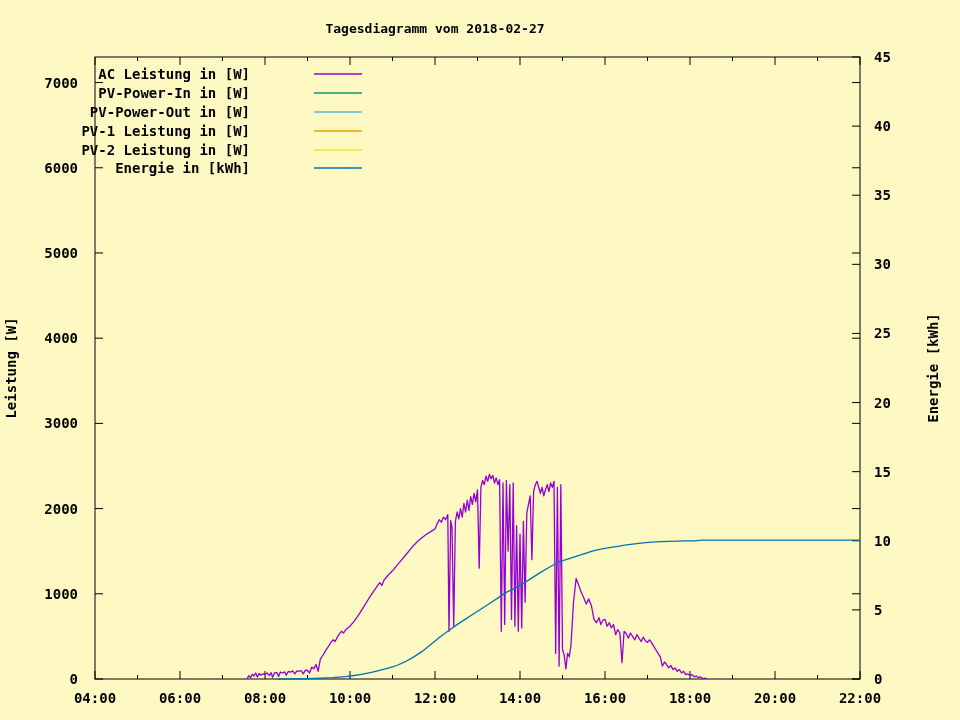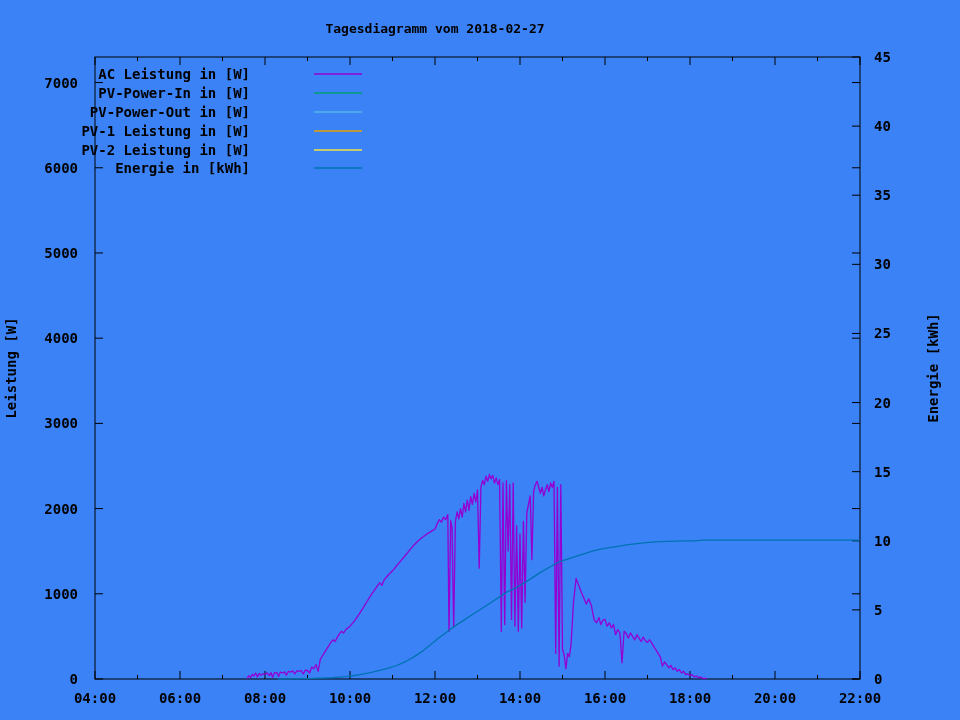--- a/index.html
+++ b/index.html
@@ -1,16 +1,16 @@
 <!DOCTYPE html>
 <html><head>
 <meta charset="utf-8">
 <style>
   html,body{margin:0;padding:0;background:#ffffff;}
-  .canvas-wrap{width:960px;height:720px;position:relative;background:#3b82f6;overflow:hidden;}
+  .canvas-wrap{width:960px;height:720px;position:relative;background:#fef9c3;overflow:hidden;}
   svg text{
     font-family:"DejaVu Sans Mono","Liberation Mono",monospace;
     font-weight:bold;
     fill:#000000;
   }
   .tick-line{stroke:#000;stroke-width:1;}
   .border{fill:none;stroke:#000;stroke-width:1;}
   .series{fill:none;stroke-linejoin:round;stroke-linecap:butt;}
 </style>
 </head>

